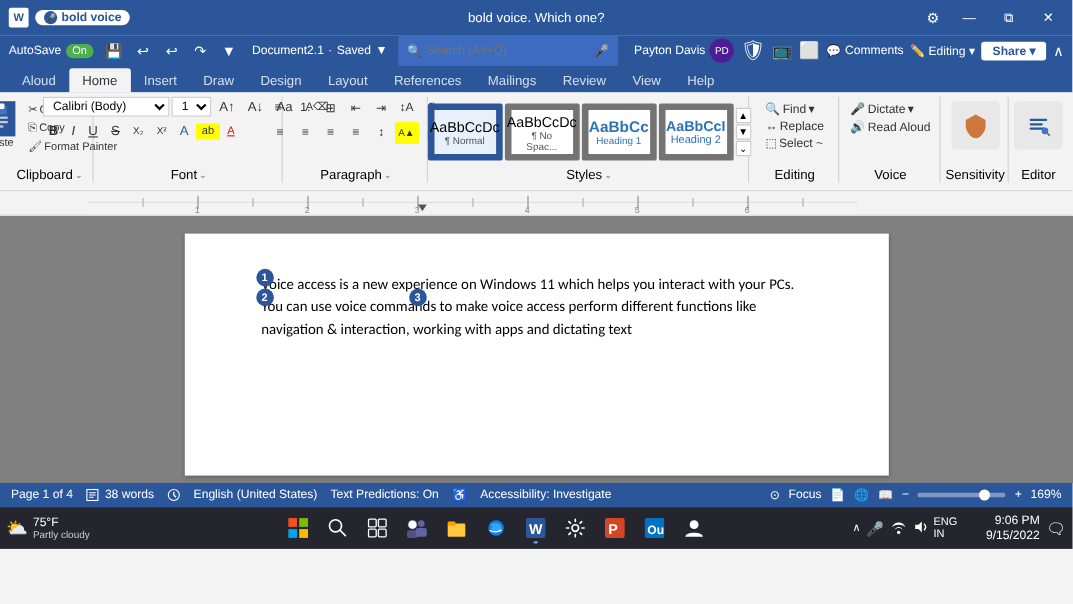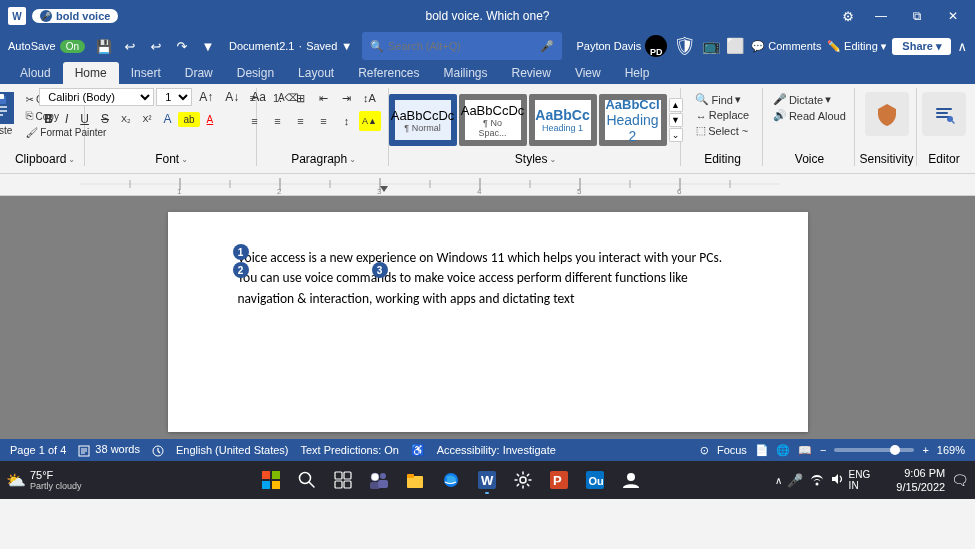--- a/index.html
+++ b/index.html
@@ -61,23 +61,23 @@
       width: 28px; height: 24px;
       display: flex; align-items: center; justify-content: center;
       cursor: pointer; color: white; font-size: 12px;
       border-radius: 3px;
     }
     .user-info {
       display: flex; align-items: center; gap: 4px; font-size: 11px; color: white;
     }
     .user-avatar {
       width: 22px; height: 22px; border-radius: 50%;
-      background: #000000;
-      display: flex; align-items: flex-end; justify-content: center;
-      font-size: 9px; color: white; font-weight: bold;
+      background: #4c1d95;
+      display: flex; align-items: center; justify-content: center;
+      font-size: 9px; color: white; font-weight: normal;
     }
 
     
     .tab-bar {
       background: #2b579a;
       height: 28px;
       display: flex;
       align-items: stretch;
       padding: 0 8px;
       gap: 2px;
@@ -584,21 +584,21 @@
         <div class="style-item">
           <div style="font-size:13px;">AaBbCcDc</div>
           <div style="font-size:9px;color:#555;">¶ No Spac...</div>
         </div>
         <div class="style-item">
           <div class="heading-style">AaBbCc</div>
           <div style="font-size:9px;color:#2e74b5;">Heading 1</div>
         </div>
         <div class="style-item">
           <div class="heading2-style">AaBbCcI</div>
-          <div style="font-size:14px;color:#2e74b5;">Heading 2</div>
+          <div style="font-size:10px;color:#2e74b5;">Heading 2</div>
         </div>
       </div>
       <div class="style-scroll">
         <div class="style-scroll-btn">▲</div>
         <div class="style-scroll-btn">▼</div>
         <div class="style-scroll-btn">⌄</div>
       </div>
     </div>
     <div class="ribbon-group-label-row">
       <span>Styles</span>

